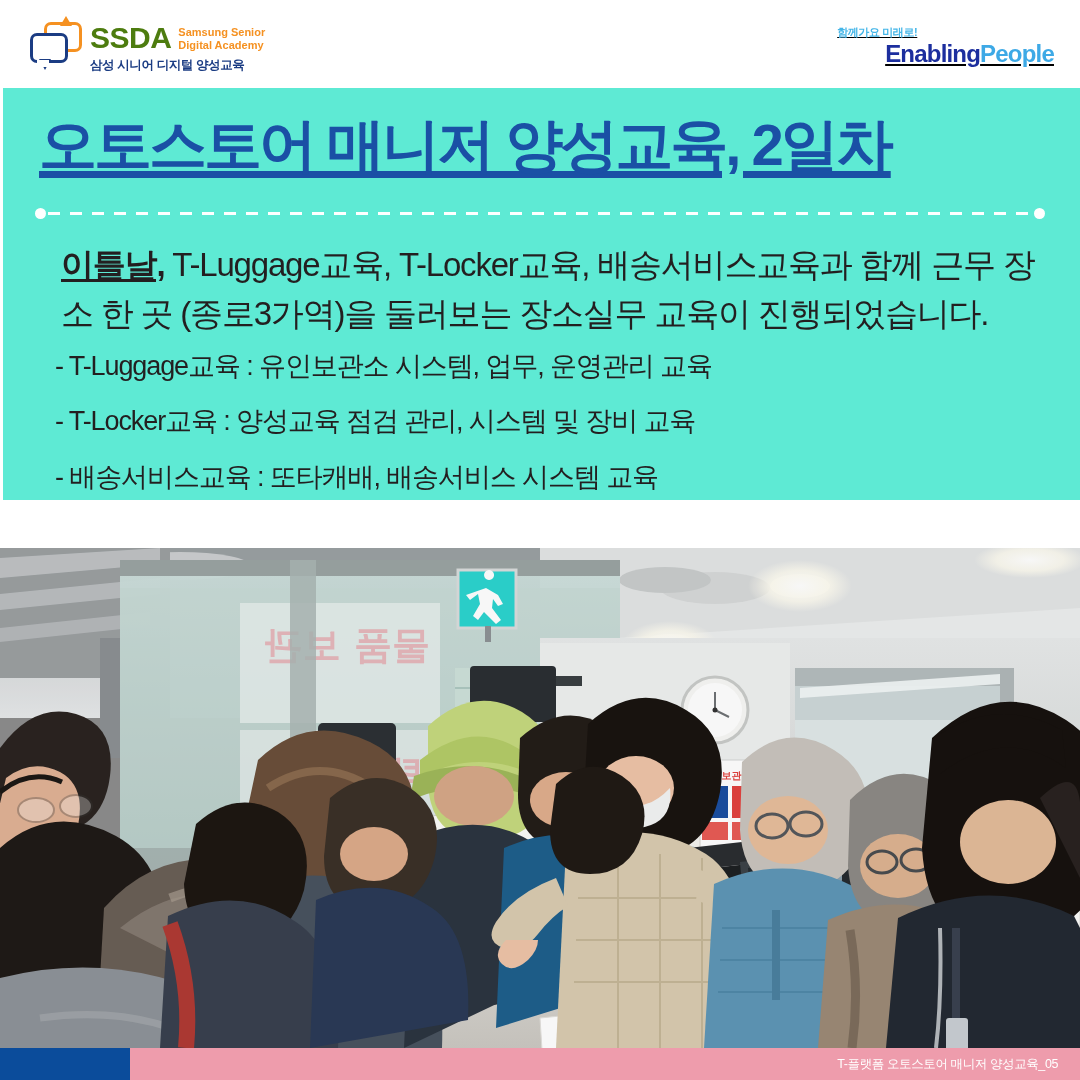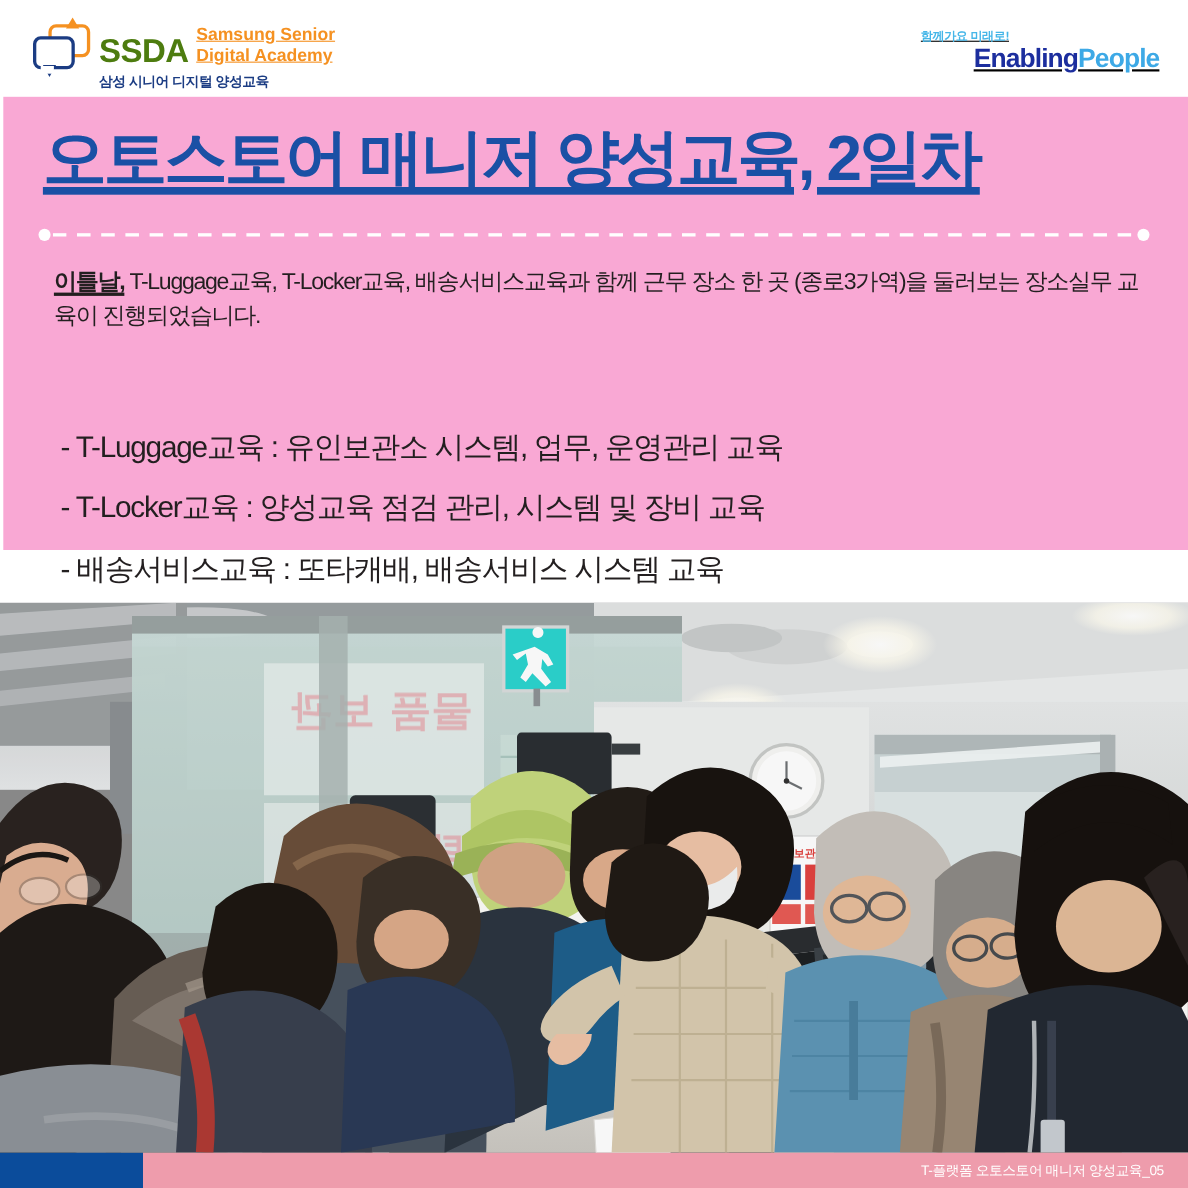--- a/index.html
+++ b/index.html
@@ -40,36 +40,35 @@
   .bub-blue:before{
     content:""; position:absolute; left:4px; bottom:-7px; width:12px; height:7px;
     background:#ffffff; z-index:2;
   }
   .logo-text { display:flex; flex-direction:column; padding-top:1px; }
   .logo-top { display:flex; align-items:flex-end; }
   .ssda-word {
     font-size:30px; font-weight:bold; color:#4d7c0f; letter-spacing:-0.5px; line-height:1;
   }
   .ssda-sub {
-    margin-left:7px; font-size:16px; color:#F59121; line-height:1.18; font-weight:bold;
+    margin-left:7px; font-size:11px; color:#F59121; line-height:1.18; font-weight:bold;
     padding-bottom:1px;
-    text-decoration:underline;
   }
   .ssda-kr { font-size:12.5px; color:#1B3C83; margin-top:4px; letter-spacing:-0.4px; font-weight:bold;}
 
   .ep-logo { position:absolute; right:26px; top:25px; text-align:left;text-decoration:underline; }
   .ep-tag { font-size:11px; color:#45B6E8; font-weight:bold; letter-spacing:-0.4px; margin-bottom:2px;}
   .ep-main { font-size:24px; font-weight:bold; letter-spacing:-0.8px; line-height:1;margin-left:48px; }
   .ep-enabling { color:#1C2E9E; }
   .ep-people { color:#3DA9E6; }
 
   
   .yellow {
     position:absolute; left:3px; top:88px; width:1077px; height:412px;
-    background:#f9a8d4;
+    background:#5eead4;
   }
   .title {
     position:absolute; left:36px; top:26px;
     font-size:58px; font-weight:bold; color:#1A50A5;
     letter-spacing:-3px; line-height:1.08;
     text-decoration:underline; text-decoration-thickness:7px;
     text-underline-offset:6px;
     white-space:nowrap;
   }
   .dots {
@@ -77,27 +76,27 @@
     display:flex; align-items:center;
   }
   .dot { width:11px; height:11px; border-radius:50%; background:#ffffff; flex:0 0 auto; }
   .dashline {
     flex:1 1 auto; height:3px; margin:0 2px;
     background-image:linear-gradient(to right,#ffffff 0 12px,transparent 12px 22px);
     background-size:22px 3px; background-repeat:repeat-x;
   }
 
   .lead {
-    position:absolute; left:46px; top:153px; width:1000px;
-    font-size:21px; color:#231f20; line-height:1.48; letter-spacing:-1.2px;
+    position:absolute; left:58px; top:153px; width:1000px;
+    font-size:33px; color:#231f20; line-height:1.48; letter-spacing:-1.2px;
   }
   .lead b { font-weight:bold; text-decoration:underline; text-decoration-thickness:3px; text-underline-offset:3px;}
 
   .bullets {
-    position:absolute; left:52px; top:262px; width:1000px;margin-top:40px;
+    position:absolute; left:52px; top:262px; width:1000px;
   }
   .bullet {
     font-size:27px; color:#231f20; letter-spacing:-1.1px; margin-bottom:23px; line-height:1.2;
   }
 
   
   .photo {
     position:absolute; left:0; top:548px; width:1080px; height:500px;
     overflow:hidden; background:#8d8d8d;
   }

